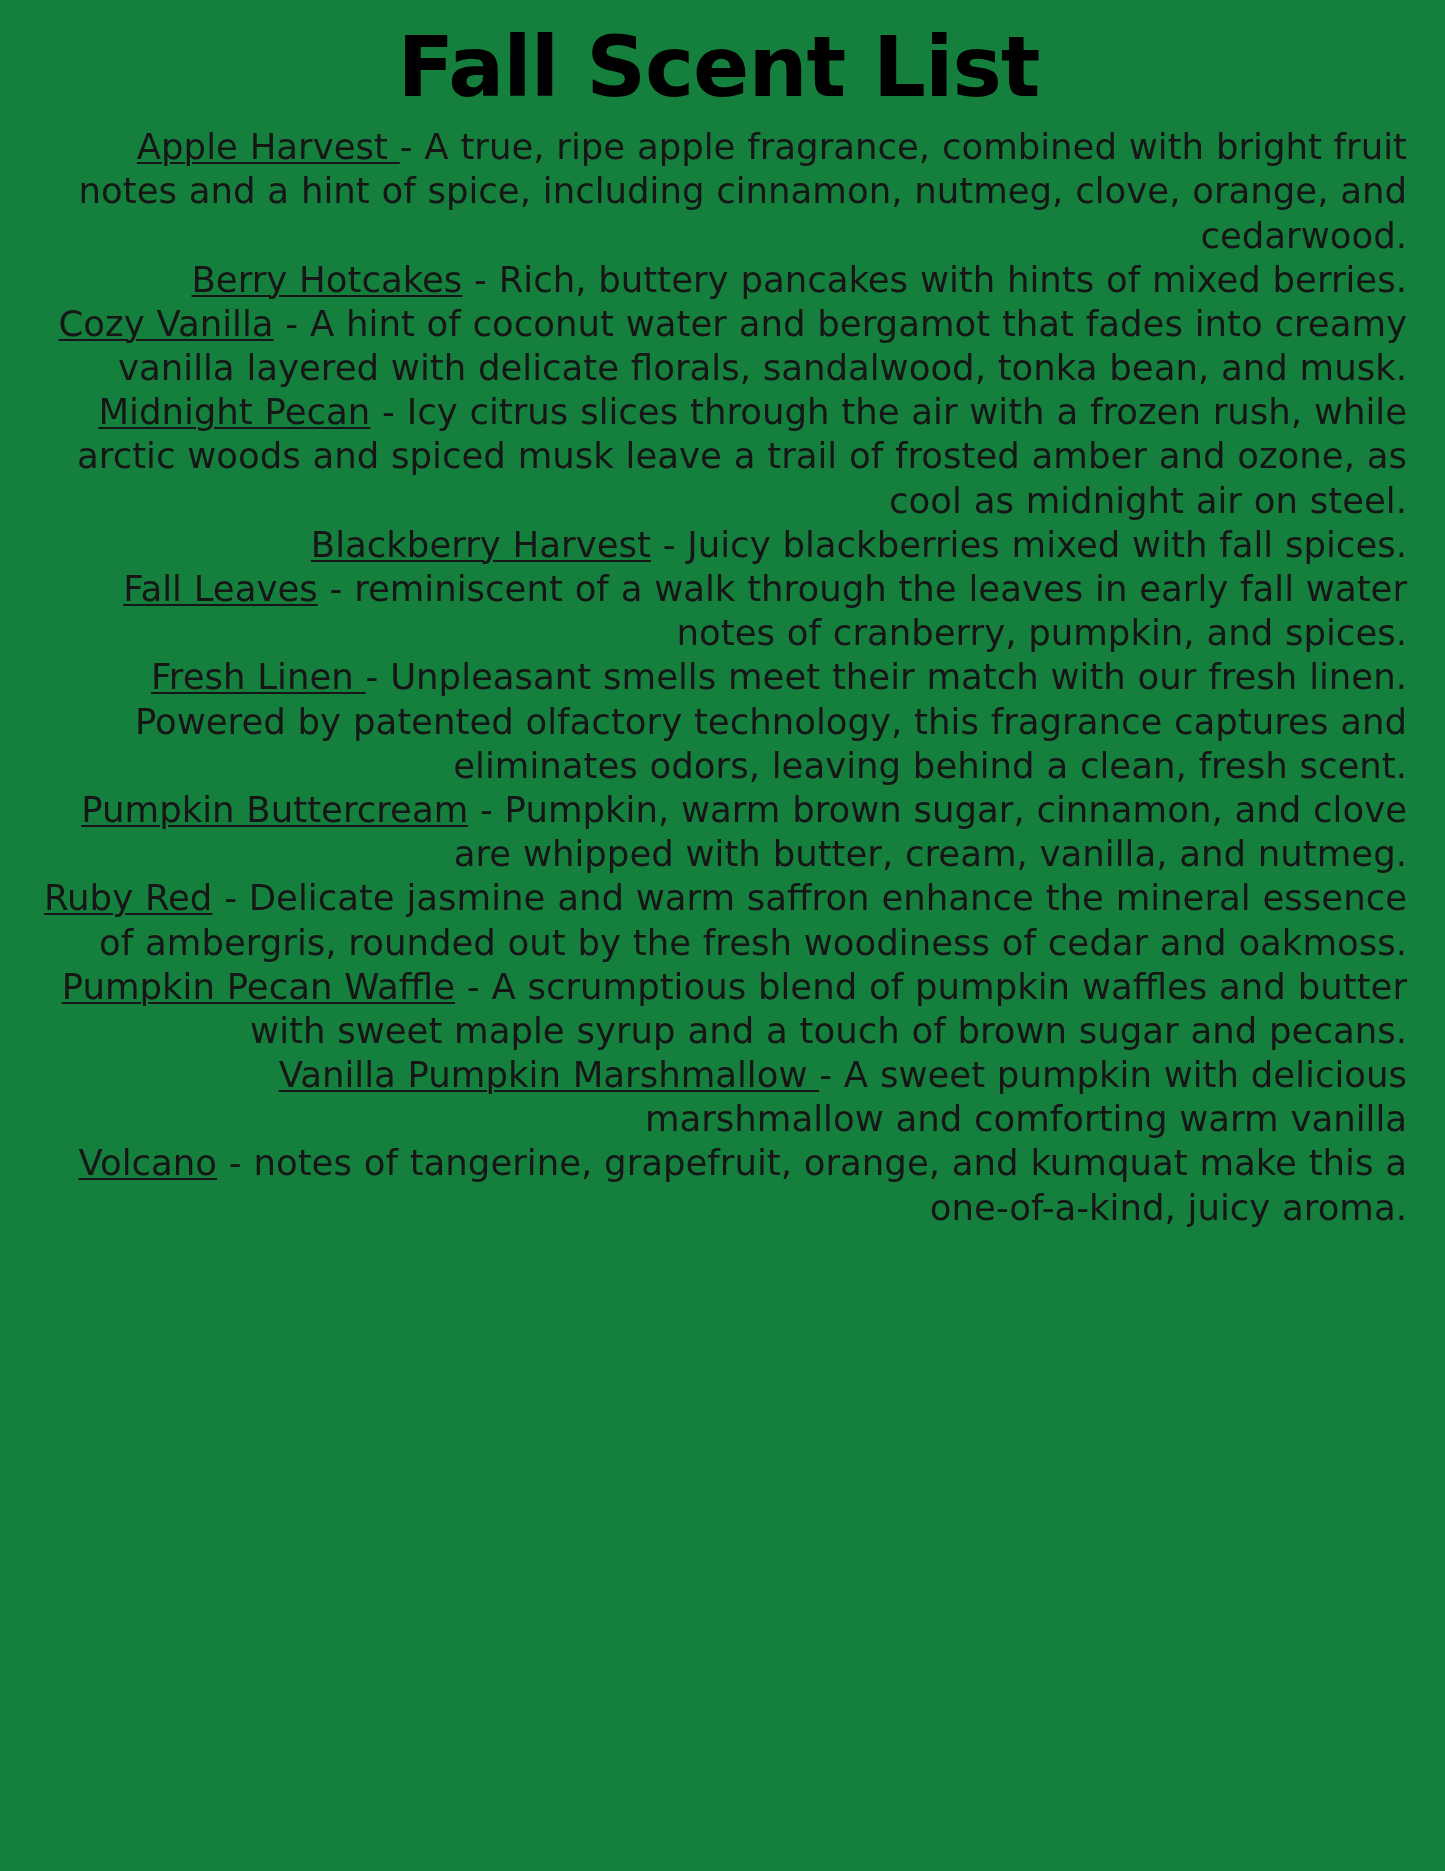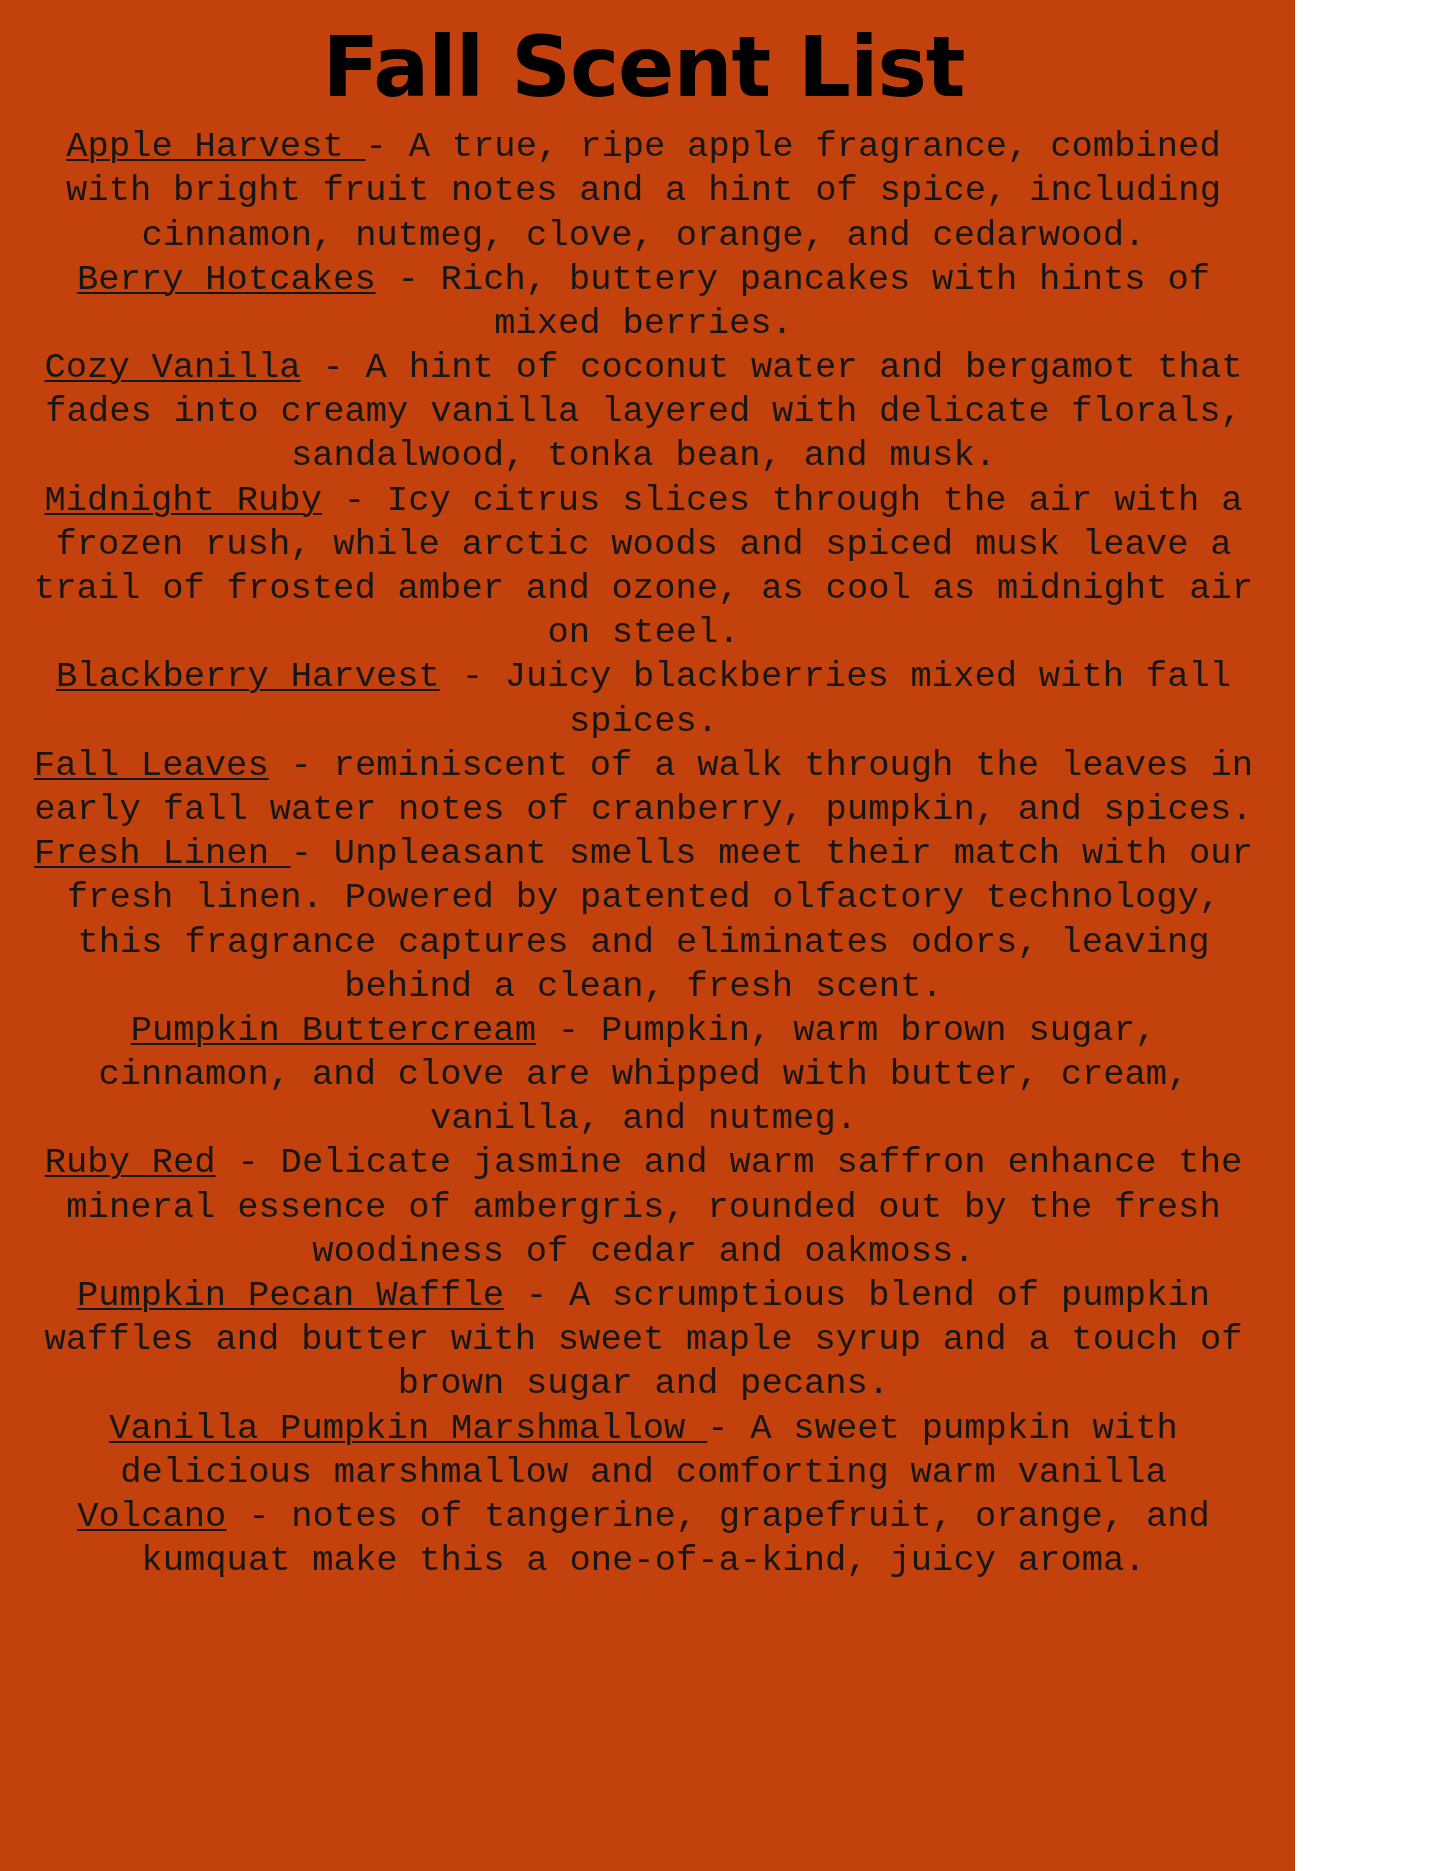--- a/index.html
+++ b/index.html
@@ -8,25 +8,25 @@
     background: #ffffff;
   }
   body {
     width: 1445px;
     min-height: 1871px;
     font-family: "DejaVu Sans", sans-serif;
     color: #111111;
     -webkit-font-smoothing: antialiased;
   }
   .page {
-    width: 1295px;
+    width: 1445px;
     min-height: 1871px;
     box-sizing: border-box;
     padding: 18px 38px 40px 30px;
-    background: #c2410c;
+    background: #15803d;
   }
   .doc-title {
     text-align: center;
     font-family: "DejaVu Sans", sans-serif;
     font-weight: 700;
     font-size: 83px;
     line-height: 1.05;
     letter-spacing: -1px;
     margin: 6px 0 14px 0;
     color: #000000;
@@ -34,23 +34,22 @@
   .scent-list {
     margin: 0;
     padding: 0;
     list-style: none;
   }
   .scent-entry {
     font-size: 35.5px;
     line-height: 1.245;
     color: #161616;
     margin: 0 0 0 0;
-    text-align: center;
+    text-align: right;
     word-spacing: 0.5px;
-    font-family: Liberation Mono, monospace;
   }
   .scent-name {
     text-decoration: underline;
     text-underline-offset: 3px;
     text-decoration-thickness: 2px;
   }
   .scent-desc {
     text-decoration: none;
   }
 </style>
@@ -70,21 +69,21 @@
 
     <p class="scent-entry">
       <span class="scent-name">Berry Hotcakes</span><span class="scent-desc"> - Rich, buttery pancakes with hints of mixed berries.</span>
     </p>
 
     <p class="scent-entry">
       <span class="scent-name">Cozy Vanilla</span><span class="scent-desc"> - A hint of coconut water and bergamot that fades into creamy vanilla layered with delicate florals, sandalwood, tonka bean, and musk.</span>
     </p>
 
     <p class="scent-entry">
-      <span class="scent-name">Midnight Ruby</span><span class="scent-desc"> - Icy citrus slices through the air with a frozen rush, while arctic woods and spiced musk leave a trail of frosted amber and ozone, as cool as midnight air on steel.</span>
+      <span class="scent-name">Midnight Pecan</span><span class="scent-desc"> - Icy citrus slices through the air with a frozen rush, while arctic woods and spiced musk leave a trail of frosted amber and ozone, as cool as midnight air on steel.</span>
     </p>
 
     <p class="scent-entry">
       <span class="scent-name">Blackberry Harvest</span><span class="scent-desc"> - Juicy blackberries mixed with fall spices.</span>
     </p>
 
 
     <p class="scent-entry">
       <span class="scent-name">Fall Leaves</span><span class="scent-desc"> - reminiscent of a walk through the leaves in early fall water notes of cranberry, pumpkin, and spices.</span>
     </p>

